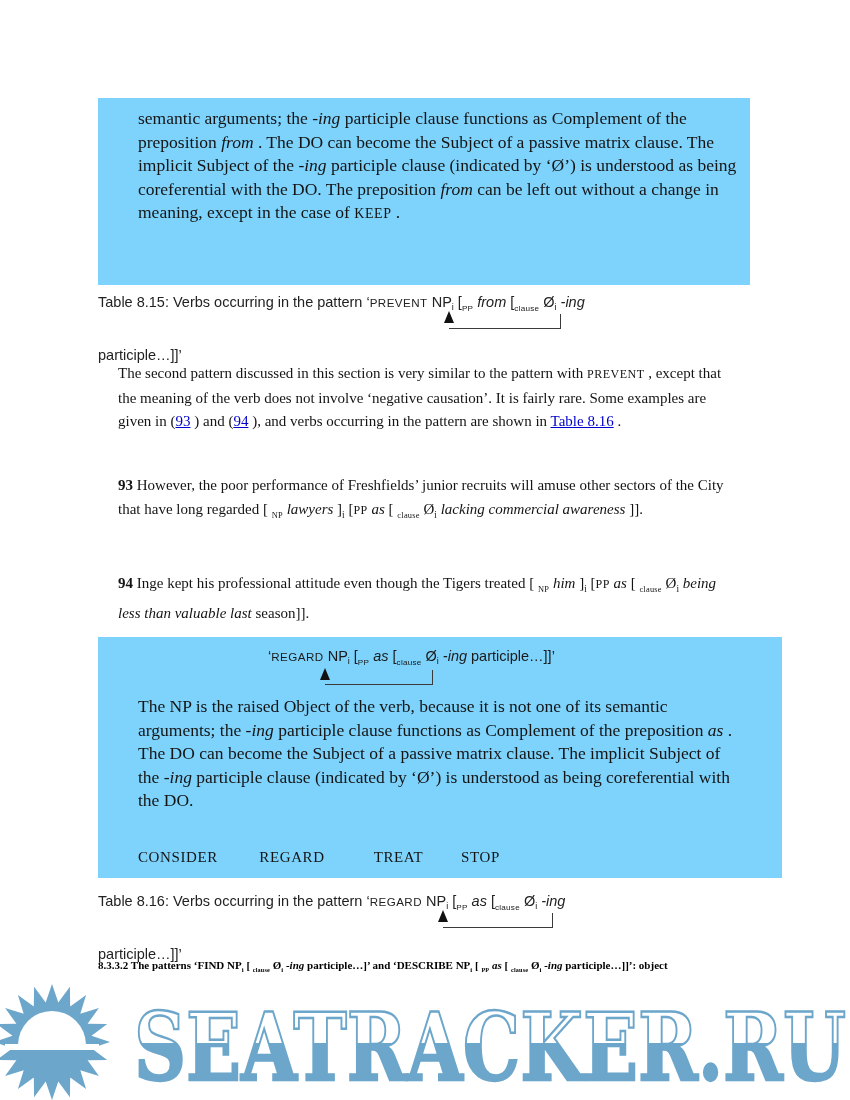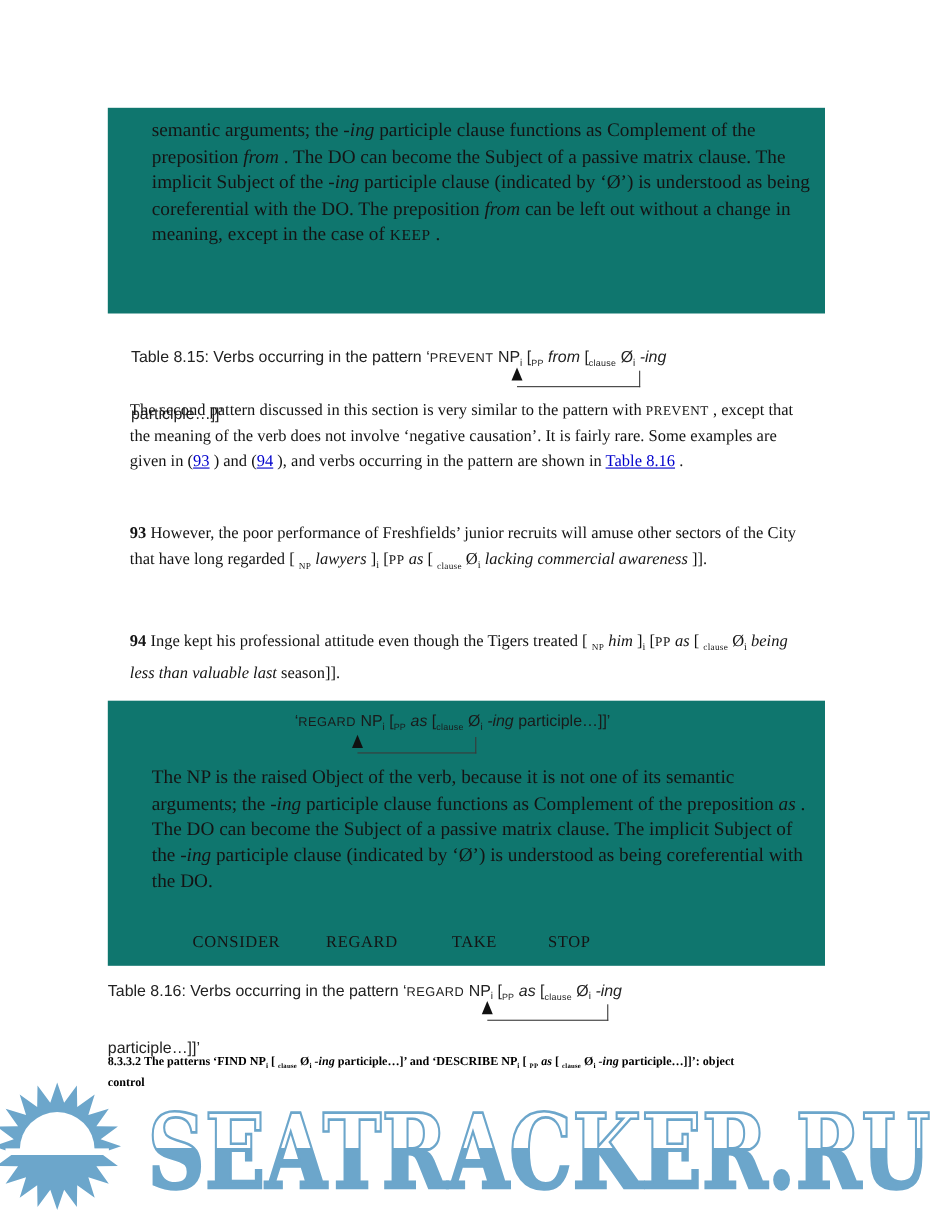--- a/index.html
+++ b/index.html
@@ -1,19 +1,19 @@
 <!DOCTYPE html>
 <html><head>
 <meta charset="utf-8">
 <style>
   html,body{margin:0;padding:0;background:#fff;}
   #page{position:relative;width:850px;height:1100px;background:#ffffff;overflow:hidden;
         font-family:"Liberation Serif", serif;color:#141414;}
 
-  .graybox{position:absolute;left:98px;width:652px;background:#0f766e;}
+  .graybox{position:absolute;left:98px;width:652px;background:#7dd3fc;}
   .boxbody{position:absolute;left:40px;width:600px;font-size:17.5px;line-height:23.5px;}
   .verbrow{position:absolute;left:40px;font-size:15px;letter-spacing:0.6px;white-space:nowrap;}
   .verbrow span{display:inline-block;}
 
   .caption{position:absolute;left:98px;width:515px;
            font-family:"Liberation Sans", sans-serif;font-size:14.5px;color:#222;}
   .capline1{line-height:22px;}
   .capline2{line-height:22px;margin-top:24px;}
 
   .para{position:absolute;left:118px;width:618px;font-size:15px;line-height:23.5px;}
@@ -45,65 +45,64 @@
 </style>
 </head>
 <body>
 
 <div id="page">
 
   <div class="graybox" style="top:98px;height:187px;">
     <div class="boxbody" style="top:9px;"><span class="r-p">semantic arguments; the </span><span class="r-i">-ing</span><span class="r-p"> participle clause functions as Complement of the preposition </span><span class="r-i">from</span><span class="r-p"> . The DO can become the Subject of a passive matrix clause. The implicit Subject of the </span><span class="r-i">-ing</span><span class="r-p"> participle clause (indicated by ‘Ø’) is understood as being coreferential with the DO. The preposition </span><span class="r-i">from</span><span class="r-p"> can be left out without a change in meaning, except in the case of </span><span class="r-sc">KEEP</span><span class="r-p"> .</span></div>
   </div>
 
-  <div class="caption" style="top:314px;margin-left:21px;">
+  <div class="caption" style="top:291px;">
     <div class="capline1"><span class="r-p">Table 8.15: Verbs occurring in the pattern ‘</span><span class="r-sc">PREVENT</span><span class="r-p"> NP</span><span class="r-sub">i</span><span class="r-p"> [</span><span class="r-subsc">PP</span><span class="r-p"> </span><span class="r-i">from</span><span class="r-p"> [</span><span class="r-subsc">clause</span><span class="r-p"> Ø</span><span class="r-sub">i</span><span class="r-p"> </span><span class="r-i">-ing</span></div>
     <div class="capline2"><span class="r-p">participle…]]’</span></div>
     <div>
       <div class="ar-head" style="left:346px;top:20px;"></div>
       <div class="ar-h" style="left:351px;top:37px;width:112px;"></div>
       <div class="ar-v" style="left:462px;top:23px;height:15px;"></div>
     </div>
   </div>
 
   <div class="para" style="top:362px;"><span class="r-p">The second pattern discussed in this section is very similar to the pattern with </span><span class="r-sc">PREVENT</span><span class="r-p"> , except that the meaning of the verb does not involve ‘negative causation’. It is fairly rare. Some examples are given in (</span><span class="r-link">93</span><span class="r-p"> ) and (</span><span class="r-link">94</span><span class="r-p"> ), and verbs occurring in the pattern are shown in </span><span class="r-link">Table 8.16</span><span class="r-p"> .</span></div>
 
   <div class="para" style="top:474px;"><span class="r-b">93</span><span class="r-p"> However, the poor performance of Freshfields’ junior recruits will amuse other sectors of the City that have long regarded [ </span><span class="r-subsc">NP</span><span class="r-p"> </span><span class="r-i">lawyers</span><span class="r-p"> ]</span><span class="r-sub">i</span><span class="r-p"> [</span><span class="r-sc">PP</span><span class="r-p"> </span><span class="r-i">as</span><span class="r-p"> [ </span><span class="r-subsc">clause</span><span class="r-p"> Ø</span><span class="r-sub">i</span><span class="r-p"> </span><span class="r-i">lacking commercial awareness</span><span class="r-p"> ]].</span></div>
 
   <div class="para" style="top:572px;"><span class="r-b">94</span><span class="r-p"> Inge kept his professional attitude even though the Tigers treated [ </span><span class="r-subsc">NP</span><span class="r-p"> </span><span class="r-i">him</span><span class="r-p"> ]</span><span class="r-sub">i</span><span class="r-p"> [</span><span class="r-sc">PP</span><span class="r-p"> </span><span class="r-i">as</span><span class="r-p"> [ </span><span class="r-subsc">clause</span><span class="r-p"> Ø</span><span class="r-sub">i</span><span class="r-p"> </span><span class="r-i">being less than valuable last</span><span class="r-p"> season]].</span></div>
 
-  <div class="graybox" style="top:637px;height:241px;">
+  <div class="graybox" style="top:637px;height:241px;padding-left:32px;">
     <div class="patternheader"><span class="r-p">‘</span><span class="r-sc">REGARD</span><span class="r-p"> NP</span><span class="r-sub">i</span><span class="r-p"> [</span><span class="r-subsc">PP</span><span class="r-p"> </span><span class="r-i">as</span><span class="r-p"> [</span><span class="r-subsc">clause</span><span class="r-p"> Ø</span><span class="r-sub">i</span><span class="r-p"> </span><span class="r-i">-ing</span><span class="r-p"> participle…]]’</span></div>
     <div>
       <div class="ar-head" style="left:222px;top:31px;"></div>
       <div class="ar-h" style="left:227px;top:47px;width:108px;"></div>
       <div class="ar-v" style="left:334px;top:33px;height:15px;"></div>
     </div>
     <div class="boxbody" style="top:58px;"><span class="r-p">The NP is the raised Object of the verb, because it is not one of its semantic arguments; the </span><span class="r-i">-ing</span><span class="r-p"> participle clause functions as Complement of the preposition </span><span class="r-i">as</span><span class="r-p"> . The DO can become the Subject of a passive matrix clause. The implicit Subject of the </span><span class="r-i">-ing</span><span class="r-p"> participle clause (indicated by ‘Ø’) is understood as being coreferential with the DO.</span></div>
     <div class="verbrow" style="top:212px;">
-      <span style="width:117px;margin-left:37px;">CONSIDER</span>
+      <span style="width:117px;">CONSIDER</span>
       <span style="width:110px;">REGARD</span>
-      <span style="width:83px;">TAKE</span>
+      <span style="width:83px;">TREAT</span>
       <span>STOP</span>
     </div>
   </div>
 
   <div class="caption" style="top:890px;">
     <div class="capline1"><span class="r-p">Table 8.16: Verbs occurring in the pattern ‘</span><span class="r-sc">REGARD</span><span class="r-p"> NP</span><span class="r-sub">i</span><span class="r-p"> [</span><span class="r-subsc">PP</span><span class="r-p"> </span><span class="r-i">as</span><span class="r-p"> [</span><span class="r-subsc">clause</span><span class="r-p"> Ø</span><span class="r-sub">i</span><span class="r-p"> </span><span class="r-i">-ing</span></div>
     <div class="capline2"><span class="r-p">participle…]]’</span></div>
     <div>
       <div class="ar-head" style="left:340px;top:20px;"></div>
       <div class="ar-h" style="left:345px;top:37px;width:110px;"></div>
       <div class="ar-v" style="left:454px;top:23px;height:15px;"></div>
     </div>
   </div>
 
   <div class="heading" style="top:958px;">
     <div class="hline"><span class="r-p">8.3.3.2 The patterns ‘FIND NP</span><span class="r-sub">i</span><span class="r-p"> [ </span><span class="r-subsc">clause</span><span class="r-p"> Ø</span><span class="r-sub">i</span><span class="r-p"> </span><span class="r-i">-ing</span><span class="r-p"> participle…]’ and ‘DESCRIBE NP</span><span class="r-sub">i</span><span class="r-p"> [ </span><span class="r-subsc">PP</span><span class="r-p"> </span><span class="r-i">as</span><span class="r-p"> [ </span><span class="r-subsc">clause</span><span class="r-p"> Ø</span><span class="r-sub">i</span><span class="r-p"> </span><span class="r-i">-ing</span><span class="r-p"> participle…]]’: object</span></div>
-    <div class="hline"><span class="r-p">control</span></div>
   </div>
 
   <svg class="wm-sun" width="120" height="120" viewBox="-60 -60 120 120">
     <polygon id="sun-star" fill="#6ca6cb" points="58.0,0.0 39.5,6.3 55.2,17.9 35.6,18.2 46.9,34.1 28.3,28.3 34.1,46.9 18.2,35.6 17.9,55.2 6.3,39.5 0.0,58.0 -6.3,39.5 -17.9,55.2 -18.2,35.6 -34.1,46.9 -28.3,28.3 -46.9,34.1 -35.6,18.2 -55.2,17.9 -39.5,6.3 -58.0,0.0 -39.5,-6.3 -55.2,-17.9 -35.6,-18.2 -46.9,-34.1 -28.3,-28.3 -34.1,-46.9 -18.2,-35.6 -17.9,-55.2 -6.3,-39.5 -0.0,-58.0 6.3,-39.5 17.9,-55.2 18.2,-35.6 34.1,-46.9 28.3,-28.3 46.9,-34.1 35.6,-18.2 55.2,-17.9 39.5,-6.3"></polygon>
     <rect x="-47" y="2" width="94" height="6" fill="#ffffff"></rect>
     <path d="M -34 3 A 34 34 0 0 1 34 3 Z" fill="#ffffff"></path>
   </svg>
 
   <svg class="wm-text" width="716" height="96" viewBox="0 0 716 96">
     <defs>

